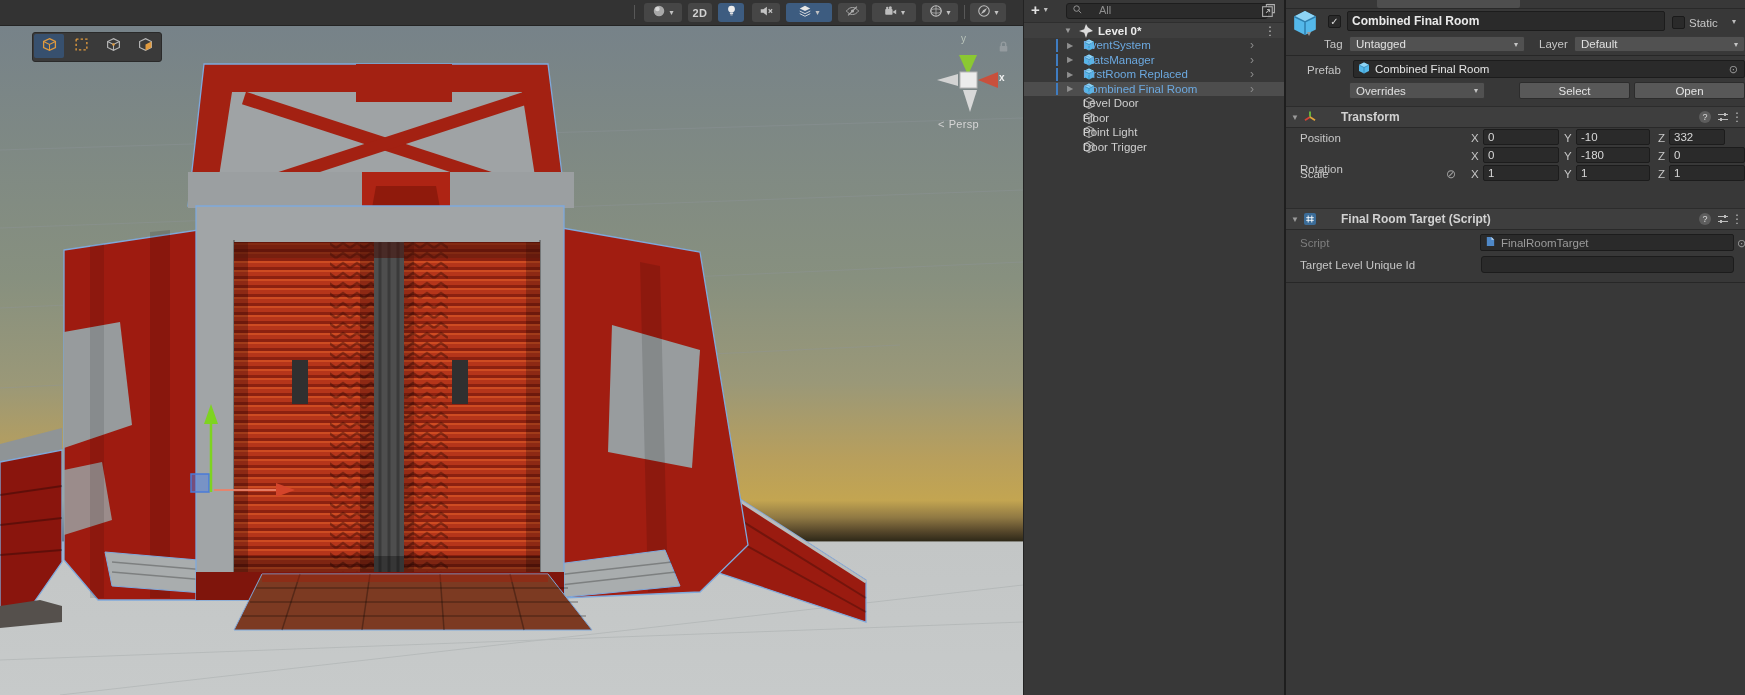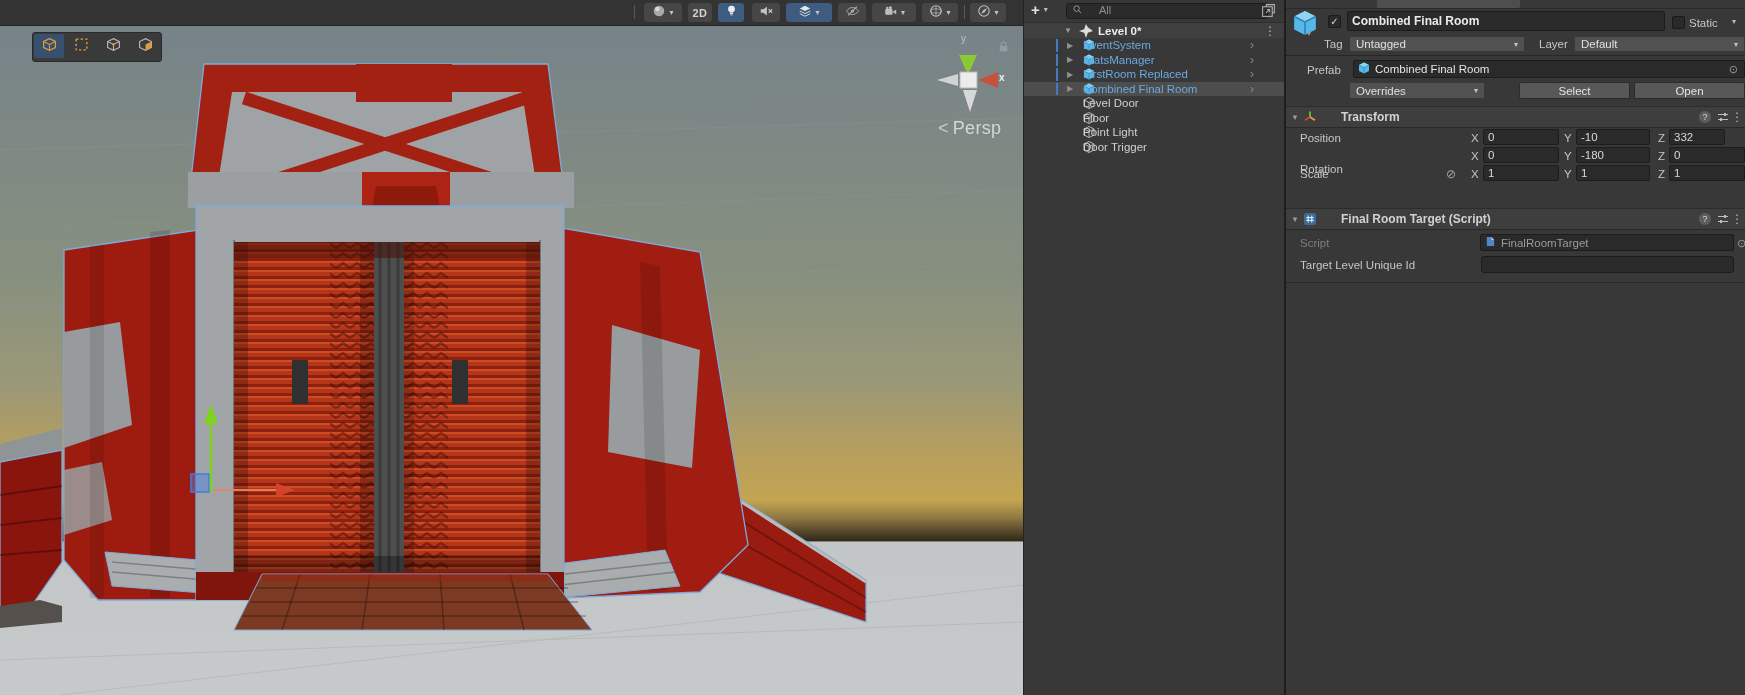--- a/index.html
+++ b/index.html
@@ -20,21 +20,21 @@
   .vsep{position:absolute;top:5px;width:1px;height:14px;background:#585858}
 
   
   #overlay-tools{position:absolute;left:32px;top:32px;height:26px;display:flex;gap:2px;
                  background:#3a3a3a;border:1px solid #2a2a2a;border-radius:3px;padding:1px}
   .obtn{width:30px;height:24px;display:flex;align-items:center;justify-content:center;border-radius:2px}
   .obtn.active{background:#37506e}
 
   
   #axis-gizmo{position:absolute;left:925px;top:28px;width:98px;height:115px}
-  #persp-label{position:absolute;left:938px;top:118px;font-size:18px;color:#d6d6d6;letter-spacing:.3px}
+  #persp-label{position:absolute;left:938px;top:118px;font-size:11px;color:#d6d6d6;letter-spacing:.3px}
   #persp-label .lt{margin-right:4px;color:#cfcfcf}
   #axis-y-label{position:absolute;left:961px;top:33px;font-size:10px;color:#b9c3ba}
   #axis-x-label{position:absolute;left:999px;top:72px;font-size:10px;font-weight:bold;color:#f0f0f0}
   #scene-lock{position:absolute;left:997px;top:40px;width:13px;height:13px;opacity:.85}
 
   
   #hier{position:absolute;left:1023px;top:0;width:260px;height:695px;background:#383838;
         border-left:1px solid #232323;font-size:11.5px}
   #hier-top{position:relative;height:22px;background:#383838;border-bottom:1px solid #2e2e2e}
   #hier-plus{position:absolute;left:7px;top:2px;display:flex;align-items:center;gap:4px;color:#e2e2e2}

